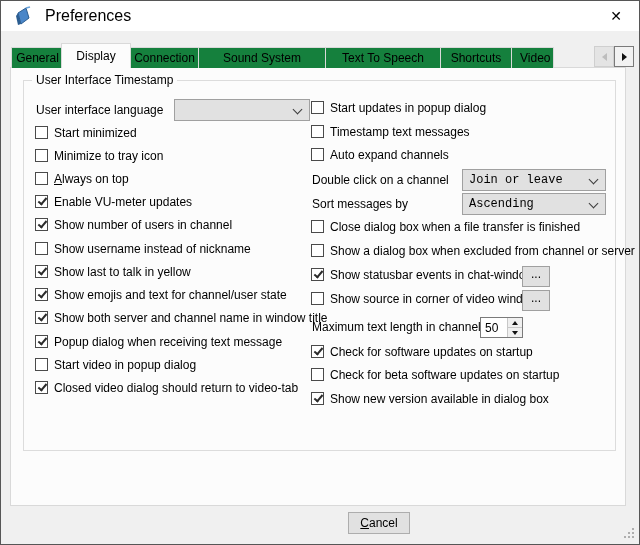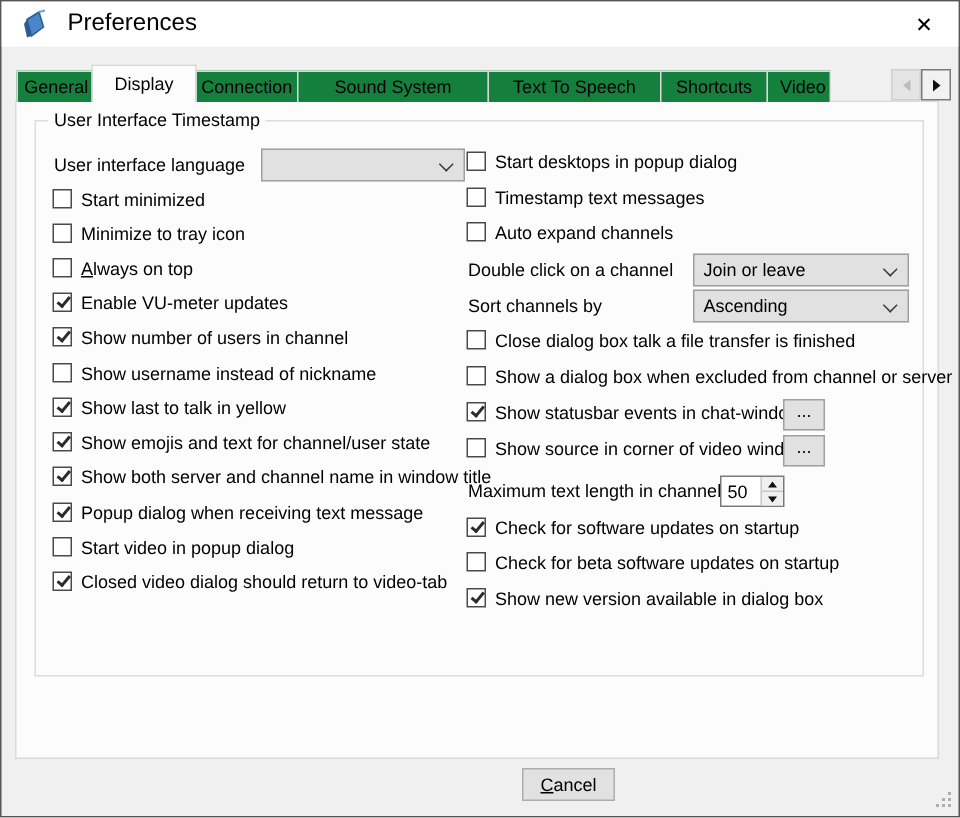--- a/index.html
+++ b/index.html
@@ -26,21 +26,21 @@
   .tri-r{width:0;height:0;border-top:4px solid transparent;border-bottom:4px solid transparent;border-left:5px solid #111;}
   
   .pane{position:absolute;left:9px;top:66px;width:616px;height:439px;background:#fcfcfc;border:1px solid #d9d9d9;z-index:1;}
   .groupbox{position:absolute;left:22px;top:79px;width:593px;height:371px;border:1px solid #dcdcdc;z-index:2;}
   .group-caption{position:absolute;left:8px;top:-8px;background:#fcfcfc;padding:0 4px;white-space:nowrap;}
   
   .row{position:absolute;display:flex;align-items:flex-start;white-space:nowrap;height:15px;}
   .cb{width:13px;height:13px;border:1px solid #4a4a4a;background:#fff;position:relative;flex:0 0 auto;margin-right:6px;}
   .cb.checked::after{content:'';position:absolute;left:2px;top:2px;width:7px;height:3px;border-left:2px solid #2b2b2b;border-bottom:2px solid #2b2b2b;transform:rotate(-50deg);}
   .mn{text-decoration:underline;}
-  .combo{position:absolute;background:#e1e1e1;border:1px solid #a0a0a0;height:22px;display:flex;align-items:center;padding:0 20px 0 6px;}
+  .combo{position:absolute;background:#e1e1e1;border:1px solid #a0a0a0;height:22px;display:flex;align-items:center;padding:0 20px 0 6px;font-family:Liberation Mono, monospace;}
   .chev{position:absolute;right:8px;top:6px;width:7px;height:7px;border-right:1px solid #3c3c3c;border-bottom:1px solid #3c3c3c;transform:rotate(45deg);}
   .dots-btn{position:absolute;width:28px;height:21px;background:#e1e1e1;border:1px solid #a0a0a0;display:flex;align-items:center;justify-content:center;line-height:8px;padding-bottom:6px;}
   .spin{position:absolute;width:43px;height:21px;border:1px solid #7a7a7a;background:#fff;display:flex;}
   .spin-val{flex:1;display:flex;align-items:center;padding-left:4px;}
   .spin-btns{width:15px;border-left:1px solid #c8c8c8;display:flex;flex-direction:column;background:#f0f0f0;}
   .spin-up,.spin-dn{flex:1;display:flex;align-items:center;justify-content:center;}
   .spin-up{border-bottom:1px solid #c8c8c8;}
   .aru{width:0;height:0;border-left:3px solid transparent;border-right:3px solid transparent;border-bottom:4px solid #111;}
   .ard{width:0;height:0;border-left:3px solid transparent;border-right:3px solid transparent;border-top:4px solid #111;}
   
@@ -140,50 +140,50 @@
       <span class="cb checked"></span>
       <span>Popup dialog when receiving text message</span>
     </div>
     <div class="row" style="left:11px;top:300px">
       <span class="cb checked"></span>
       <span>Closed video dialog should return to video-tab</span>
     </div>
 
     <div class="row" style="left:287px;top:20px">
       <span class="cb"></span>
-      <span>Start desktops in popup dialog</span>
+      <span>Start updates in popup dialog</span>
     </div>
     <div class="row" style="left:287px;top:44px">
       <span class="cb"></span>
       <span>Timestamp text messages</span>
     </div>
     <div class="row" style="left:287px;top:67px">
       <span class="cb"></span>
       <span>Auto expand channels</span>
     </div>
 
     <div class="row" style="left:288px;top:92px">
       <span>Double click on a channel</span>
     </div>
     <div class="combo" style="left:438px;top:88px;width:144px">
       <span>Join or leave</span>
         <span class="chev"></span>
     </div>
 
     <div class="row" style="left:288px;top:116px">
-      <span>Sort channels by</span>
+      <span>Sort messages by</span>
     </div>
     <div class="combo" style="left:438px;top:112px;width:144px">
       <span>Ascending</span>
         <span class="chev"></span>
     </div>
 
     <div class="row" style="left:287px;top:139px">
       <span class="cb"></span>
-      <span>Close dialog box talk a file transfer is finished</span>
+      <span>Close dialog box when a file transfer is finished</span>
     </div>
     <div class="row" style="left:287px;top:163px">
       <span class="cb"></span>
       <span>Show a dialog box when excluded from channel or server</span>
     </div>
     <div class="row" style="left:287px;top:187px">
       <span class="cb checked"></span>
       <span>Show statusbar events in chat-window</span>
     </div>
     <div class="dots-btn" style="left:498px;top:185px">...</div>

